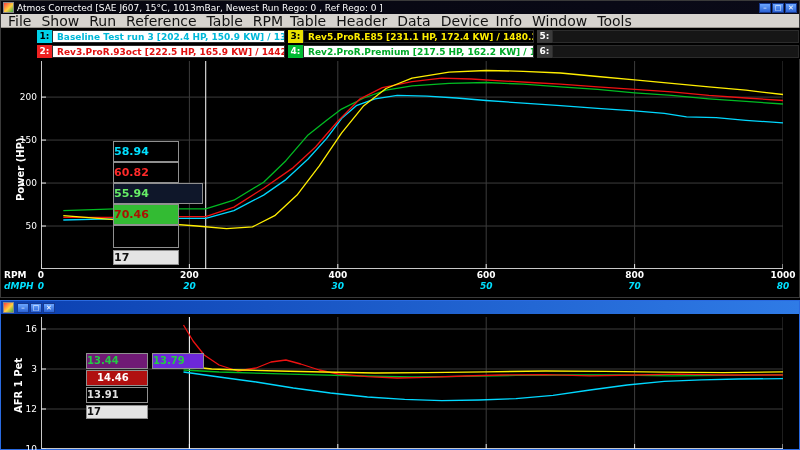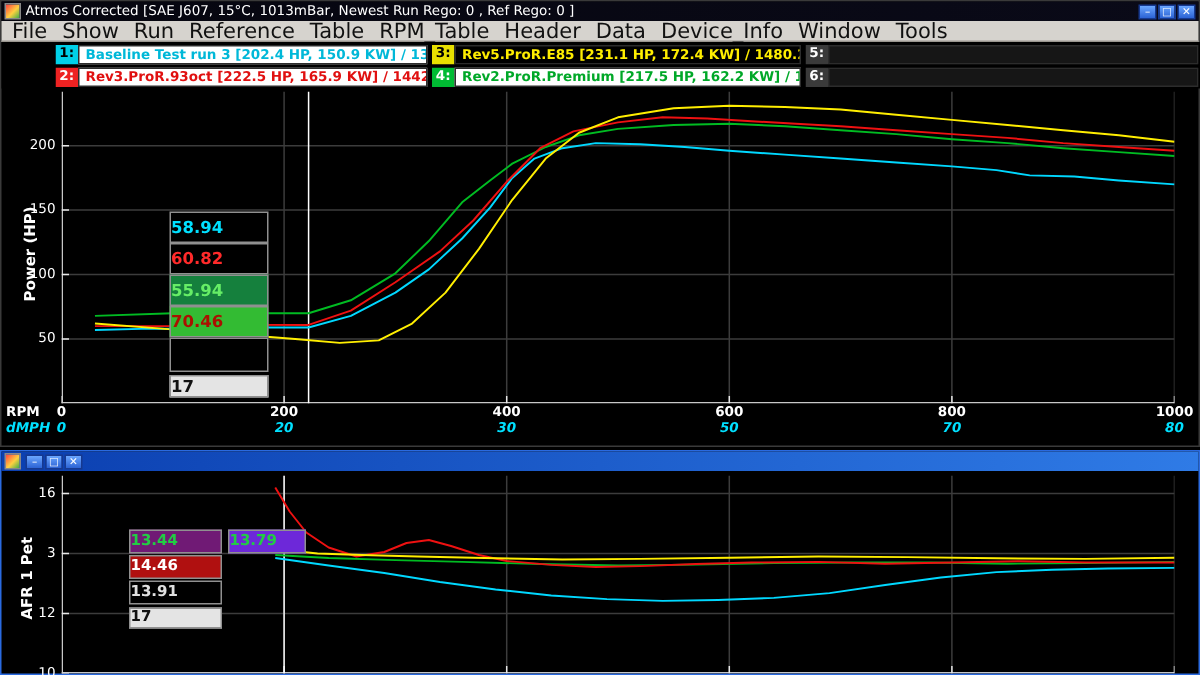--- a/index.html
+++ b/index.html
@@ -151,21 +151,21 @@
       <div class="xtick" style="left: 174.4px;">20</div>
       <div class="xtick" style="left: 322.8px;">30</div>
       <div class="xtick" style="left: 471.2px;">50</div>
       <div class="xtick" style="left: 619.6px;">70</div>
       <div class="xtick" style="left: 768px;">80</div>
     </div>
 
   <div class="vb" id="vb-top">
       <div class="vbox" style="left: 0px; top: 0px; width: 66px; height: 21px; line-height: 19px; color: rgb(0, 224, 255); background: rgb(0, 0, 0);">58.94</div>
       <div class="vbox" style="left: 0px; top: 21px; width: 66px; height: 21px; line-height: 19px; color: rgb(255, 42, 42); background: rgb(0, 0, 0);">60.82</div>
-      <div class="vbox" style="left: 0px; top: 42px; width: 66px; height: 21px; line-height: 19px; color: rgb(102, 238, 102); background: #15803d;">55.94</div>
+      <div class="vbox" style="left: 0px; top: 42px; width: 90px; height: 21px; line-height: 19px; color: rgb(102, 238, 102); background: #0f172a;">55.94</div>
       <div class="vbox" style="left: 0px; top: 63px; width: 66px; height: 21px; line-height: 19px; color: rgb(170, 17, 0); background: rgb(51, 187, 51);">70.46</div>
       <div class="vbox" style="left: 0px; top: 84px; width: 66px; height: 23px; line-height: 21px; color: rgb(255, 255, 255); background: rgb(0, 0, 0);"></div>
       <div class="vbox" style="left: 0px; top: 109px; width: 66px; height: 15px; line-height: 13px; color: rgb(17, 17, 17); background: rgb(228, 228, 228);">17</div>
     </div>
 </div>
 
 <div class="window" id="bottom-window">
   <div class="titlebar" id="bot-titlebar">
     <span class="app-icon"></span>
     <span class="win-btns" id="bot-winbtns">
@@ -207,17 +207,17 @@
   <div id="bot-ylabels">
       <div class="ytick" style="top: 143px;">10</div>
       <div class="ytick" style="top: 103px;">12</div>
       <div class="ytick" style="top: 63px;">3</div>
       <div class="ytick" style="top: 23px;">16</div>
     </div>
 
   <div class="vb" id="vb-bot">
       <div class="vbox" style="left: 0px; top: 0px; width: 62px; height: 16px; line-height: 14px; color: rgb(34, 204, 68); background: #701a75;">13.44</div>
       <div class="vbox" style="left: 66px; top: 0px; width: 52px; height: 16px; line-height: 14px; color: rgb(34, 204, 68); background: #6d28d9;">13.79</div>
-      <div class="vbox" style="left: 0px; top: 17px; width: 62px; height: 16px; line-height: 14px; color: rgb(255, 255, 255); background: rgb(176, 16, 16);">14.46</div>
+      <div class="vbox" style="left: 0px; top: 17px; width: 62px; height: 16px; line-height: 14px; color: rgb(255, 255, 255); background: rgb(176, 16, 16); padding-left: 10px;">14.46</div>
       <div class="vbox" style="left: 0px; top: 34px; width: 62px; height: 16px; line-height: 14px; color: rgb(224, 224, 224); background: rgb(0, 0, 0);">13.91</div>
       <div class="vbox" style="left: 0px; top: 52px; width: 62px; height: 14px; line-height: 12px; color: rgb(17, 17, 17); background: rgb(228, 228, 228);">17</div>
     </div>
 </div>
 
 </body></html>

